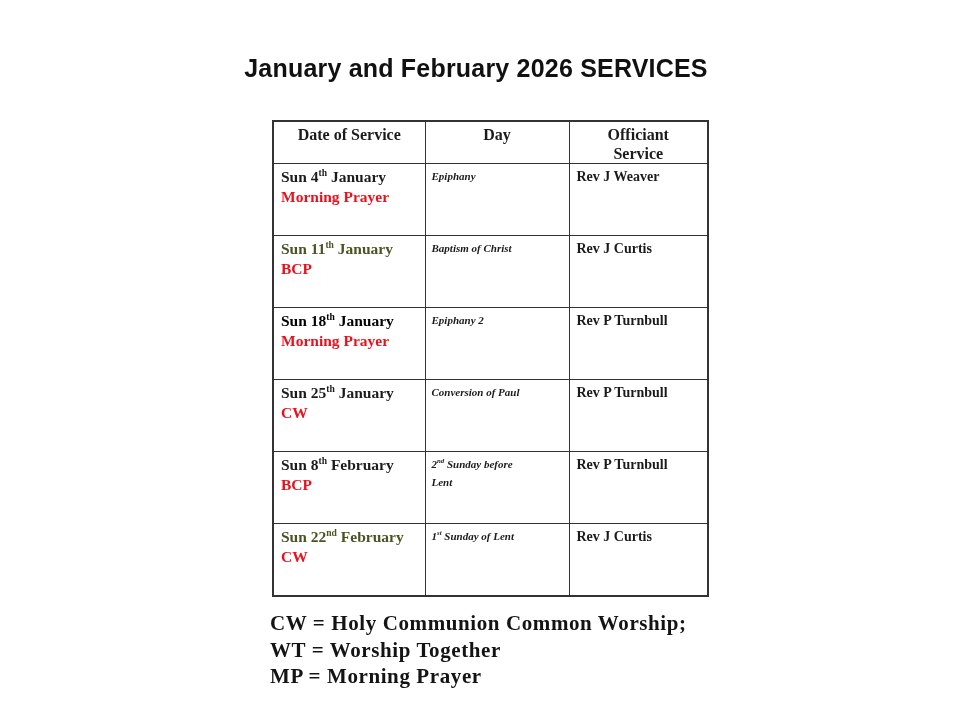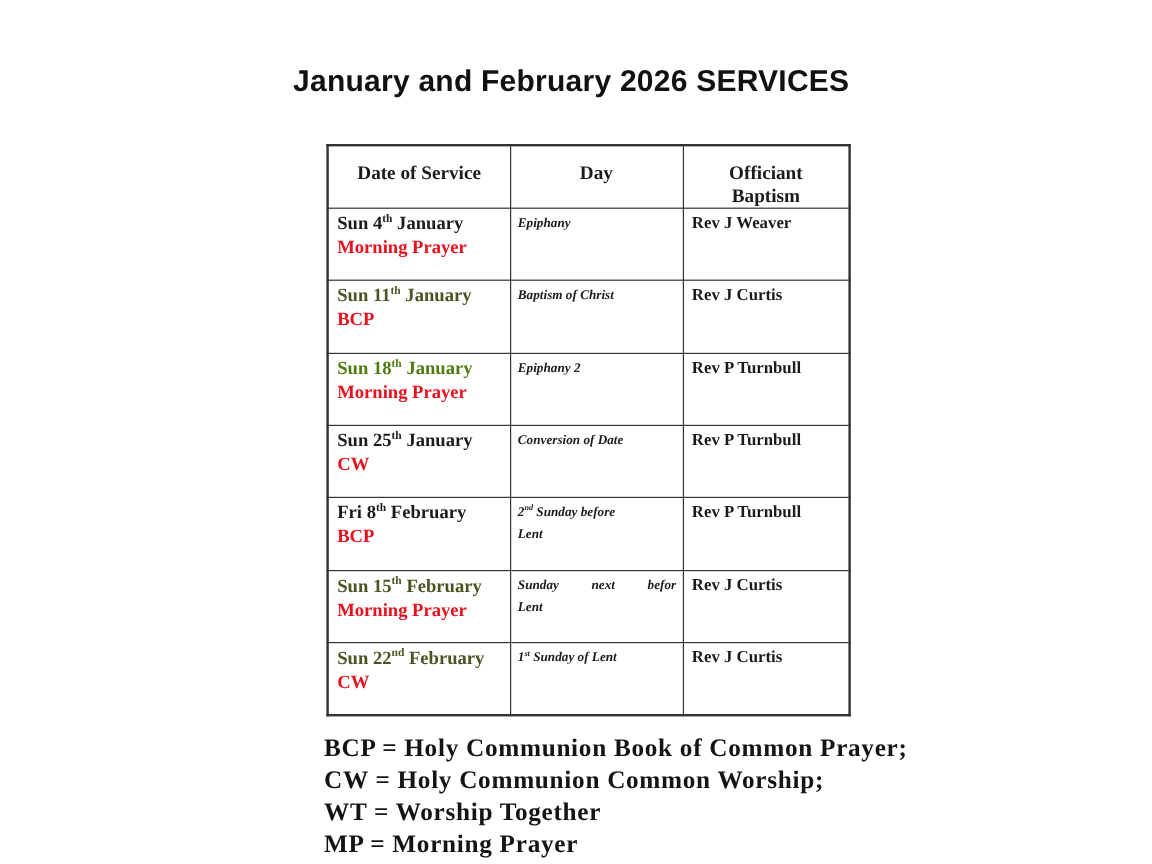--- a/index.html
+++ b/index.html
@@ -20,21 +20,21 @@
     font-family:"Liberation Serif", serif;
   }
   col.c-date { width:152px; }
   col.c-day { width:144px; }
   col.c-off { width:139px; }
   th, td { border:1.5px solid #333; vertical-align:top; overflow:hidden; padding:0; }
   tr.hdr { height:39px; }
   tr.row { height:55px; }
   th {
     font-weight:bold; font-size:16px; line-height:19px; text-align:center;
-    padding-top:13px; white-space:pre-line; color:#1b1b1b;
+    padding-top:3px; white-space:pre-line; color:#1b1b1b;
   }
   td.cell-date { padding:3px 4px 0 7px; font-weight:bold; font-size:15.5px; line-height:20px;margin-top:36px; }
   td.cell-day  { padding:3px 5px 0 6px; font-weight:bold; font-style:italic; font-size:11px; line-height:18px; white-space:pre-line; }
   td.cell-off  { padding:3px 4px 0 7px; font-weight:bold; font-size:14px; line-height:19px; }
   td.day-nowrap { white-space:nowrap; }
   td.day-spread { text-align:justify; text-align-last:justify; }
   sup { font-size:62%; line-height:0; vertical-align:super; font-weight:bold; }
   .date-line, .service-line { white-space:nowrap; }
   .legend {
     position:absolute; left:270px; top:610px;
@@ -53,21 +53,21 @@
     <colgroup>
         <col class="c-date">
         <col class="c-day">
         <col class="c-off">
       </colgroup>
     <thead>
       <tr class="hdr">
         <th>Date of Service</th>
         <th>Day</th>
         <th>Officiant
-Baptism</th>
+Service</th>
       </tr>
     </thead>
     <tbody>
       <tr class="row">
         <td class="cell-date">
             <div class="date-line" style="color: rgb(27, 27, 27);"><span>Sun 4</span><sup>th</sup><span> January</span></div>
             <div class="service-line" style="color: rgb(232, 17, 29);">Morning Prayer</div>
           </td>
         <td class="cell-day"><span></span><sup></sup><span>Epiphany</span></td>
         <td class="cell-off">Rev J Weaver</td>
@@ -75,63 +75,53 @@
       <tr class="row">
         <td class="cell-date">
             <div class="date-line" style="color: rgb(76, 83, 34);"><span>Sun 11</span><sup>th</sup><span> January</span></div>
             <div class="service-line" style="color: rgb(232, 17, 29);">BCP</div>
           </td>
         <td class="cell-day"><span></span><sup></sup><span>Baptism of Christ</span></td>
         <td class="cell-off">Rev J Curtis</td>
       </tr>
       <tr class="row">
         <td class="cell-date">
-            <div class="date-line" style="color: #4d7c0f;"><span>Sun 18</span><sup>th</sup><span> January</span></div>
+            <div class="date-line" style="color: #000000;"><span>Sun 18</span><sup>th</sup><span> January</span></div>
             <div class="service-line" style="color: rgb(232, 17, 29);">Morning Prayer</div>
           </td>
         <td class="cell-day"><span></span><sup></sup><span>Epiphany 2</span></td>
         <td class="cell-off">Rev P Turnbull</td>
       </tr>
       <tr class="row">
         <td class="cell-date">
             <div class="date-line" style="color: rgb(27, 27, 27);"><span>Sun 25</span><sup>th</sup><span> January</span></div>
             <div class="service-line" style="color: rgb(232, 17, 29);">CW</div>
           </td>
-        <td class="cell-day day-nowrap"><span></span><sup></sup><span>Conversion of Date</span></td>
+        <td class="cell-day day-nowrap"><span></span><sup></sup><span>Conversion of Paul</span></td>
         <td class="cell-off">Rev P Turnbull</td>
       </tr>
       <tr class="row">
         <td class="cell-date">
-            <div class="date-line" style="color: rgb(27, 27, 27);"><span>Fri 8</span><sup>th</sup><span> February</span></div>
+            <div class="date-line" style="color: rgb(27, 27, 27);"><span>Sun 8</span><sup>th</sup><span> February</span></div>
             <div class="service-line" style="color: rgb(232, 17, 29);">BCP</div>
           </td>
         <td class="cell-day"><span>2</span><sup>nd</sup><span> Sunday before
 Lent</span></td>
         <td class="cell-off">Rev P Turnbull</td>
-      </tr>
-      <tr class="row">
-        <td class="cell-date">
-            <div class="date-line" style="color: rgb(76, 83, 34);"><span>Sun 15</span><sup>th</sup><span> February</span></div>
-            <div class="service-line" style="color: rgb(232, 17, 29);">Morning Prayer</div>
-          </td>
-        <td class="cell-day day-spread"><span></span><sup></sup><span>Sunday next befor
-Lent</span></td>
-        <td class="cell-off">Rev J Curtis</td>
       </tr>
       <tr class="row">
         <td class="cell-date">
             <div class="date-line" style="color: rgb(76, 83, 34);"><span>Sun 22</span><sup>nd</sup><span> February</span></div>
             <div class="service-line" style="color: rgb(232, 17, 29);">CW</div>
           </td>
         <td class="cell-day"><span>1</span><sup>st</sup><span> Sunday of Lent</span></td>
         <td class="cell-off">Rev J Curtis</td>
       </tr>
     </tbody>
   </table>
 
   <div class="legend">
-    <div>BCP = Holy Communion Book of Common Prayer;</div>
     <div>CW = Holy Communion Common Worship;</div>
     <div>WT = Worship Together</div>
     <div>MP = Morning Prayer</div>
   </div>
 
 </div>
 
 </body></html>

